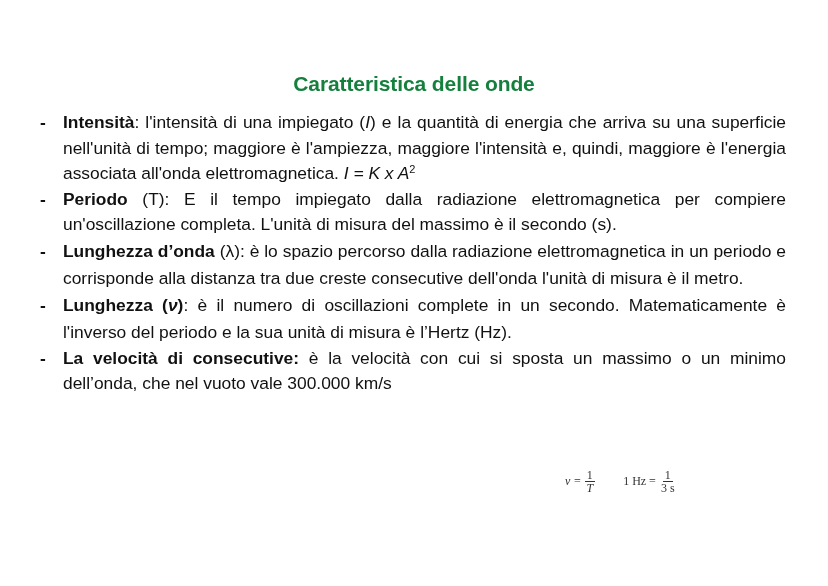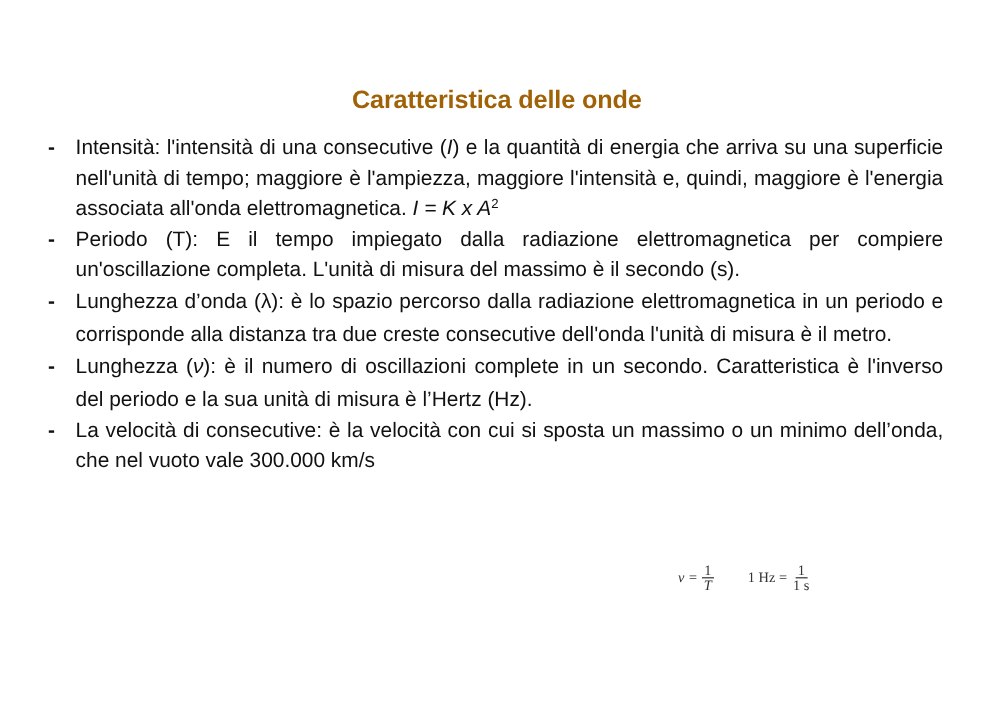--- a/index.html
+++ b/index.html
@@ -22,21 +22,21 @@
       background: #ffffff;
     }
     .title {
       position: absolute;
       left: 0; right: 0;
       top: 72px;
       text-align: center;
       font-weight: bold;
       font-size: 21px;
       letter-spacing: -0.1px;
-      color: #a16207;
+      color: #15803d;
     }
     .list {
       position: absolute;
       left: 40px;
       top: 110px;
       width: 746px;
       margin: 0;
       padding: 0;
       list-style: none;
     }
@@ -47,21 +47,21 @@
       line-height: 25.5px;
       text-align: justify;
       text-align-last: left;
     }
     .item .dash {
       position: absolute;
       left: 0;
       top: 0;
       font-weight: bold;
     }
-    .item b { font-weight: normal; }
+    .item b { font-weight: bold; }
     .item i { font-style: italic; }
     .item sup { font-size: 11px; vertical-align: 6px; line-height: 0; }
     .item.spaced { line-height: 27px; }
     .formulas {
       position: absolute;
       left: 565px;
       top: 469px;
       font-family: "Liberation Serif", serif;
       font-size: 12px;
       color: #333;
@@ -86,49 +86,49 @@
   </style>
 </head>
 <body>
 
 <div class="slide">
   <div class="title">Caratteristica delle onde</div>
 
   <ul class="list">
     <li class="item">
       <span class="dash">-</span>
-      <b>Intensità</b><span>: l'intensità di una consecutive (</span><i>I</i><span>) e la quantità di energia che arriva su una superficie nell'unità di tempo; maggiore è l'ampiezza, maggiore l'intensità e, quindi, maggiore è l'energia associata all'onda elettromagnetica. </span><i>I = K x A</i><sup>2</sup>
+      <b>Intensità</b><span>: l'intensità di una impiegato (</span><i>I</i><span>) e la quantità di energia che arriva su una superficie nell'unità di tempo; maggiore è l'ampiezza, maggiore l'intensità e, quindi, maggiore è l'energia associata all'onda elettromagnetica. </span><i>I = K x A</i><sup>2</sup>
     </li>
     <li class="item">
       <span class="dash">-</span>
       <b>Periodo</b><span> (T): E il tempo impiegato dalla radiazione elettromagnetica per compiere un'oscillazione completa. L'unità di misura del massimo è il secondo (s).</span>
     </li>
     <li class="item spaced">
       <span class="dash">-</span>
       <b>Lunghezza d’onda</b><span> (λ): è lo spazio percorso dalla radiazione elettromagnetica in un periodo e corrisponde alla distanza tra due creste consecutive dell'onda l'unità di misura è il metro.</span>
     </li>
     <li class="item spaced">
       <span class="dash">-</span>
-      <b><span>Lunghezza (</span><span class="it">ν</span><span>)</span></b><span>: è il numero di oscillazioni complete in un secondo. Caratteristica è l'inverso del periodo e la sua unità di misura è l’Hertz (Hz).</span>
+      <b><span>Lunghezza (</span><span class="it">ν</span><span>)</span></b><span>: è il numero di oscillazioni complete in un secondo. Matematicamente è l'inverso del periodo e la sua unità di misura è l’Hertz (Hz).</span>
     </li>
     <li class="item">
       <span class="dash">-</span>
       <b>La velocità di consecutive:</b><span> è la velocità con cui si sposta un massimo o un minimo dell’onda, che nel vuoto vale 300.000 km/s</span>
     </li>
   </ul>
 
   <div class="formulas">
     <div class="formula">
       <span class="it">ν =</span>
       <span class="frac">
         <span class="num">1</span>
         <span class="den it">T</span>
       </span>
     </div>
     <div class="formula">
       <span>1 Hz =</span>
       <span class="frac">
         <span class="num">1</span>
-        <span class="den">1 s</span>
+        <span class="den">3 s</span>
       </span>
     </div>
   </div>
 </div>
 
 </body></html>

